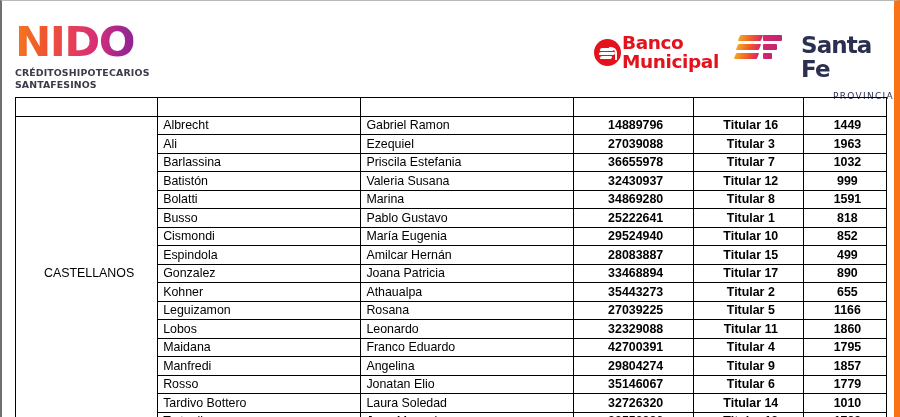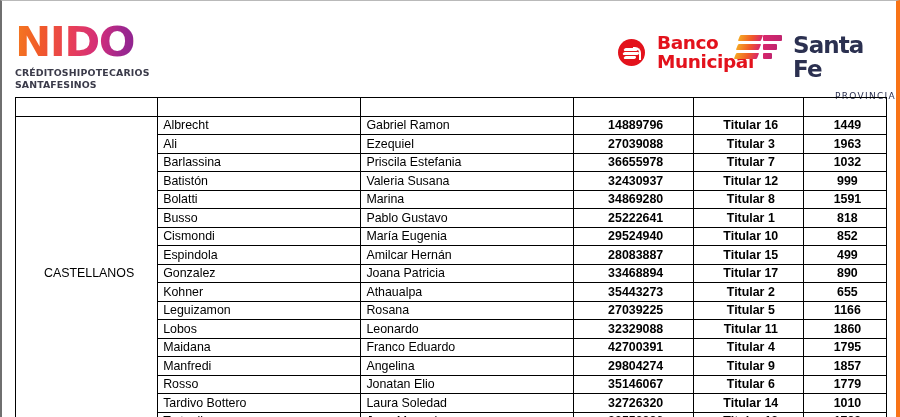--- a/index.html
+++ b/index.html
@@ -15,21 +15,21 @@
     color: #000;
   }
 
   #page {
     position: relative;
     width: 900px;
     height: 417px;
     box-sizing: border-box;
     background: #fff;
     border-left: 2px solid #6f6f6f;
-    border-right: 4px solid #f97316;
+    border-right: 6px solid #f97316;
     border-top: 1px solid #b9b9b9;
   }
 
   
   #header {
     position: relative;
     height: 96px;
   }
 
   
@@ -64,25 +64,25 @@
     letter-spacing: -0.1px;
     margin-top: 4px;
     white-space: nowrap;
   }
   .nido-sub b { font-weight: bold; letter-spacing: 0.1px; }
   .nido-sub span.reg { font-weight: bold; letter-spacing: 0.2px; }
 
   
   #banco-logo {
     position: absolute;
-    left: 616px;
+    left: 592px;
     top: 32px;
     display: flex;
     align-items: center;
-    gap: 12px;
+    gap: 1px;
   }
   .banco-mark {
     position: relative;
     width: 27px;
     height: 27px;
     border-radius: 50%;
     background: #E3121C;
     flex: none;
     overflow: hidden;
   }
@@ -114,21 +114,21 @@
     letter-spacing: -0.4px;
   }
 
   
   #santafe-logo {
     position: absolute;
     left: 735px;
     top: 31px;
     display: flex;
     align-items: flex-start;
-    gap: 8px;
+    gap: 16px;
   }
   .sf-mark {
     width: 48px;
     height: 34px;
     position: relative;
     flex: none;
   }
   .sf-mark .bar {
     position: absolute;
     height: 6px;

